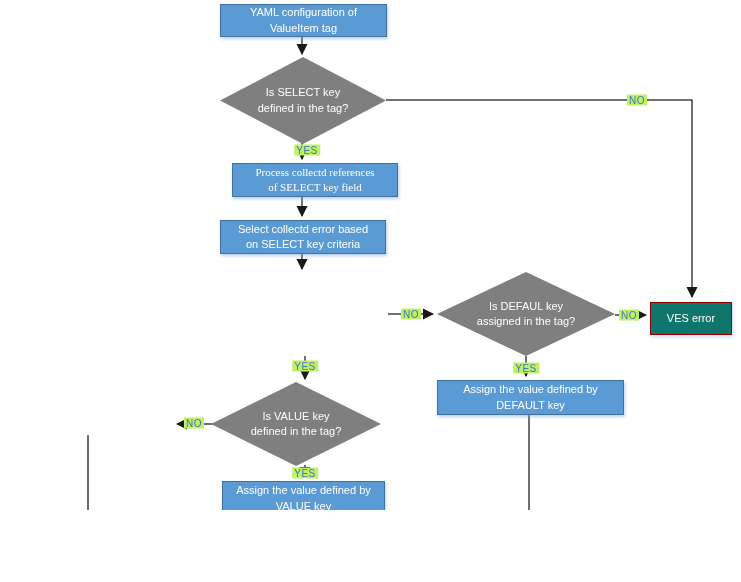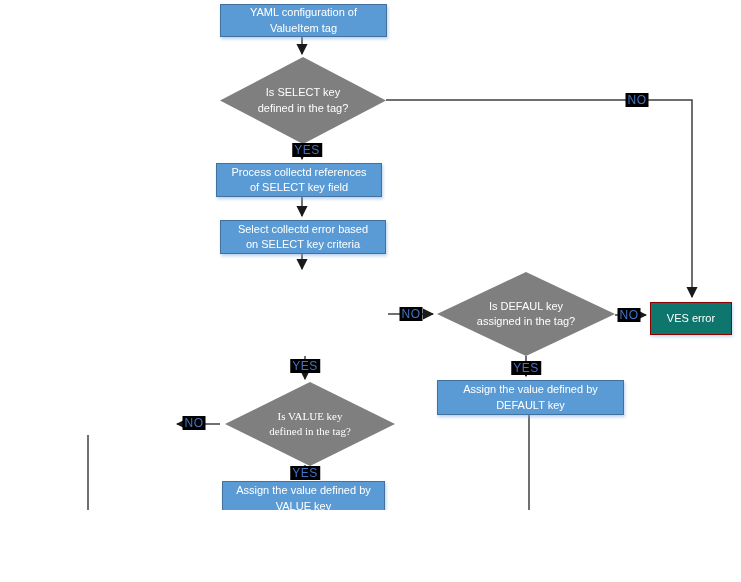--- a/index.html
+++ b/index.html
@@ -30,23 +30,23 @@
     filter:drop-shadow(1px 3px 2px rgba(141,180,226,0.65));
   }
   .error{
     background:#0f766e;
     border:1px solid #8F0000;
     box-shadow:1px 2px 3px rgba(130,170,220,0.45);
   }
   .branch-label{
     position:absolute;z-index:3;
     transform:translate(-50%,-50%);
-    background:#000000;
+    background:#bef264;
     color:#4472C4;
-    font-size:12px;
+    font-size:10px;
     padding:0 2px;
     letter-spacing:0.5px;
   }
 </style>
 </head>
 <body>
 
 <div id="canvas">
 
   <svg id="connectors" width="741" height="582" viewBox="0 0 741 582">
@@ -72,36 +72,36 @@
       <path d="M303 514 L303 536" marker-end="url(#arrow)"></path>
     </g>
   </svg>
 
   <div class="node process" style="left:220px;top:4px;width:165px;height:31px;">YAML configuration of
 ValueItem tag</div>
 
   <div class="node decision" style="left:220px;top:57px;width:166px;height:87px;">Is SELECT key
 defined in the tag?</div>
 
-  <div class="node process" style="left:216px;top:163px;width:164px;height:32px;">Process collectd references
+  <div class="node process" style="left:232px;top:163px;width:164px;height:32px;font-family:Liberation Serif, serif;">Process collectd references
 of SELECT key field</div>
 
   <div class="node process" style="left:220px;top:220px;width:164px;height:32px;">Select collectd error based
 on SELECT key criteria</div>
 
 
   <div class="node decision" style="left:437px;top:272px;width:178px;height:84px;">Is DEFAUL key
 assigned in the tag?</div>
 
   <div class="node error" style="left:650px;top:302px;width:80px;height:31px;">VES error</div>
 
   <div class="node process" style="left:437px;top:380px;width:185px;height:33px;">Assign the value defined by
 DEFAULT key</div>
 
-  <div class="node decision" style="left:225px;top:382px;width:170px;height:84px;font-family:Liberation Serif, serif;">Is VALUE key
+  <div class="node decision" style="left:211px;top:382px;width:170px;height:84px;">Is VALUE key
 defined in the tag?</div>
 
 
   <div class="node process" style="left:222px;top:481px;width:161px;height:33px;">Assign the value defined by
 VALUE key</div>
 
 
   <span class="branch-label" style="left:307px;top:150px;">YES</span>
   <span class="branch-label" style="left:637px;top:100px;">NO</span>
   <span class="branch-label" style="left:411px;top:314px;">NO</span>

